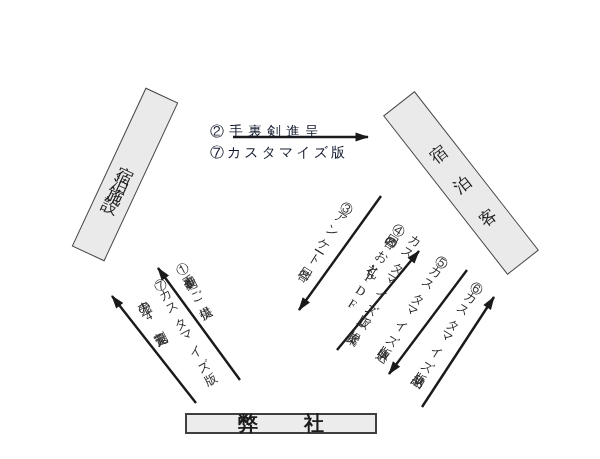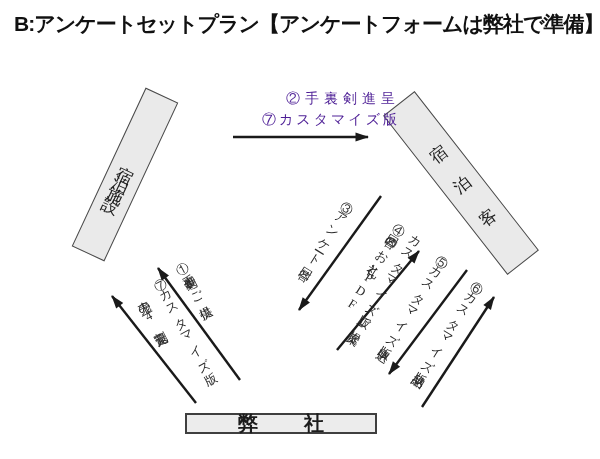--- a/index.html
+++ b/index.html
@@ -32,22 +32,22 @@
   #facility-box .vtext{letter-spacing:11px;}
   #guest-box .vtext{letter-spacing:40px;}
   #company-box{
     position:absolute;left:185px;top:413px;width:192px;height:21px;
     background:#ececec;border:2px solid #3f3f3f;box-sizing:border-box;
     display:flex;align-items:center;justify-content:center;
     font-size:20px;font-weight:600;letter-spacing:13px;text-indent:13px;color:#1c1c1c;
   }
   
   .hlabel{
-    position:absolute;left:210px;width:190px;text-align:right;
-    font-size:14px;letter-spacing:5px;color:#4c1d95;white-space:nowrap;
+    position:absolute;left:210px;width:190px;text-align:left;
+    font-size:14px;letter-spacing:5px;color:#0f172a;white-space:nowrap;margin-top:33px;
   }
   #f2-line1{top:90px;}
   #f2-line2{top:111px;letter-spacing:3px;}
   
   .vlabel{
     position:absolute;width:20px;
     writing-mode:vertical-rl;text-orientation:upright;
     font-size:12.5px;letter-spacing:1.5px;line-height:1;
     color:#2b2b2b;transform-origin:50% 0;white-space:nowrap;
   }
@@ -60,21 +60,20 @@
   #f6-label{left:472px;top:272px;}
   #f1-label{left:161px;top:256px;}
   #f7-label-a{left:139px;top:272px;}
   #f7-label-b{left:123px;top:295px;}
 </style>
 </head>
 <body>
 
 <div id="stage">
 
-  <div class="title">B:アンケートセットプラン【アンケートフォームは弊社で準備】</div>
 
   <svg class="arrows" viewBox="0 0 600 459">
     <defs>
       <marker id="ah" markerUnits="userSpaceOnUse" markerWidth="16" markerHeight="12" refX="13" refY="5" orient="auto">
         <path d="M0.5,0.5 L14,5 L0.5,9.5 Z" fill="#1a1a1a"></path>
       </marker>
     </defs>
     <line x1="240" y1="380" x2="158" y2="268" marker-end="url(#ah)"></line>
     <line x1="196" y1="403" x2="112" y2="296" marker-end="url(#ah)"></line>
     <line x1="233" y1="137" x2="368" y2="137" marker-end="url(#ah)"></line>

